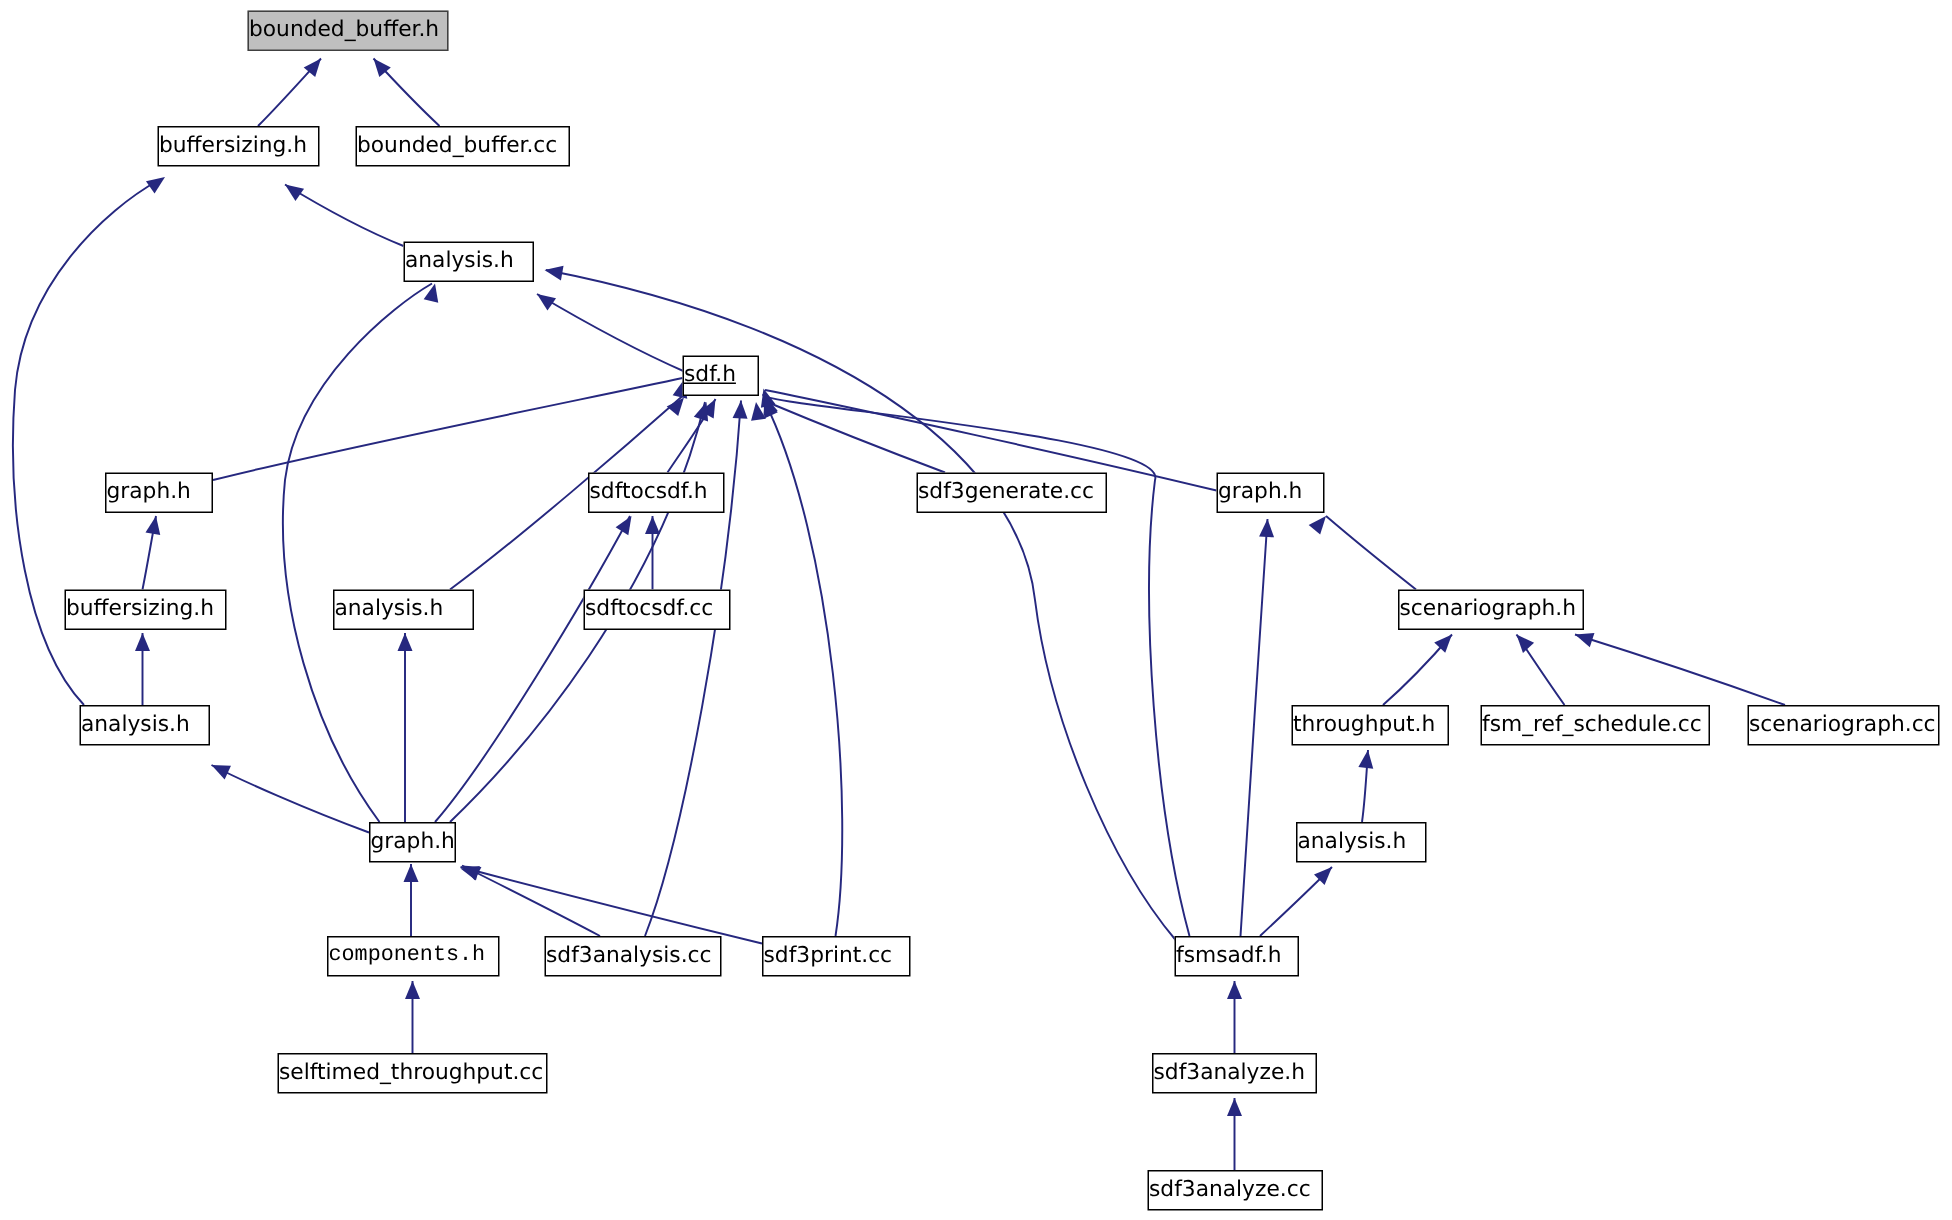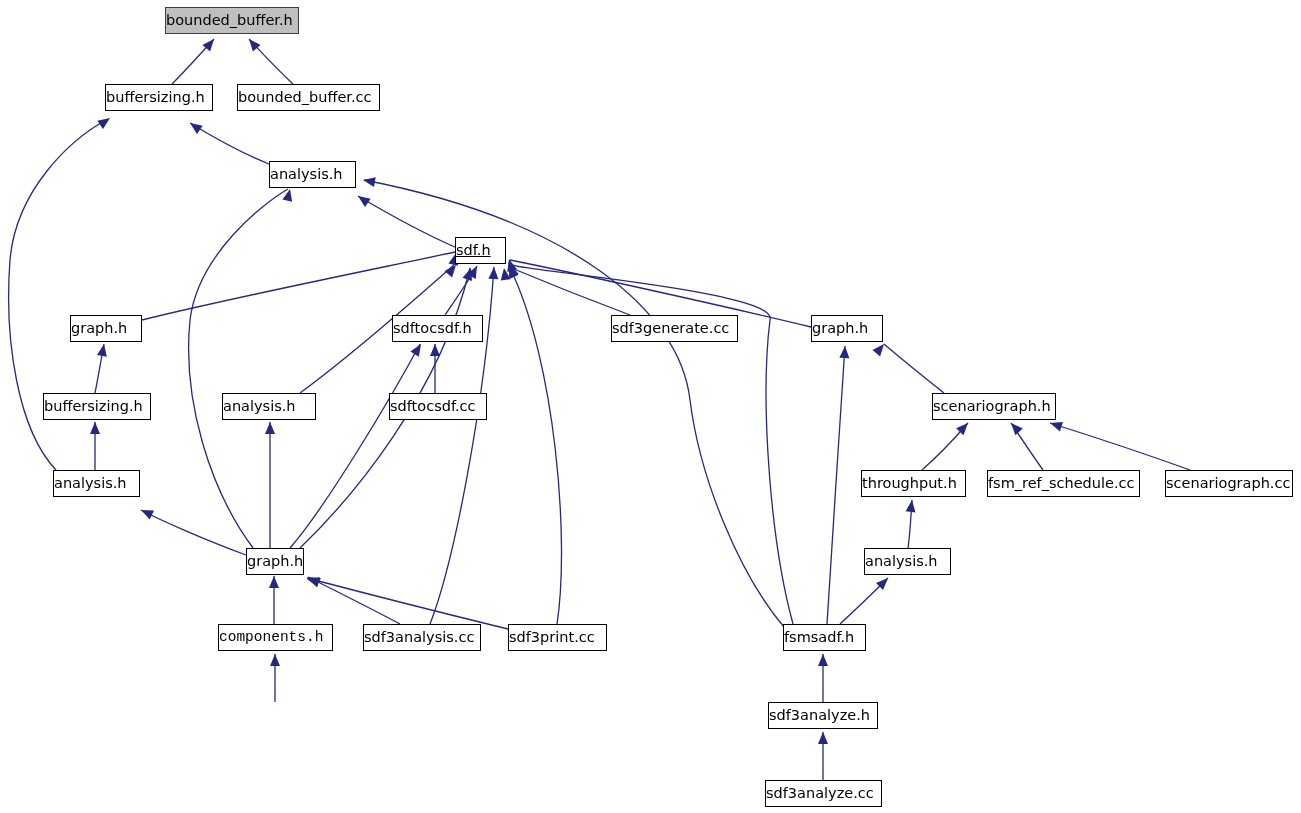--- a/index.html
+++ b/index.html
@@ -194,19 +194,22 @@
     </div>
     <div class="node" style="left: 363px; top: 624px; width: 118px;">
       <span class="node-label">sdf3analysis.cc</span>
     </div>
     <div class="node" style="left: 508px; top: 624px; width: 99px;">
       <span class="node-label">sdf3print.cc</span>
     </div>
     <div class="node" style="left: 783px; top: 624px; width: 83px;">
       <span class="node-label">fsmsadf.h</span>
     </div>
+    <div class="node" style="left: 185px; top: 702px; width: 180px;">
+      <span class="node-label">selftimed_throughput.cc</span>
+    </div>
     <div class="node" style="left: 768px; top: 702px; width: 110px;">
       <span class="node-label">sdf3analyze.h</span>
     </div>
     <div class="node" style="left: 765px; top: 780px; width: 117px;">
       <span class="node-label">sdf3analyze.cc</span>
     </div>
   </div>
 
 </body></html>

